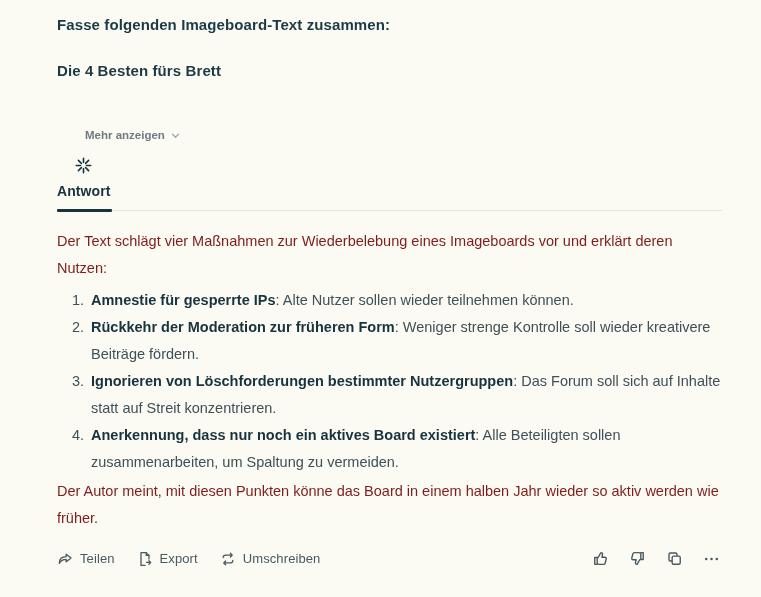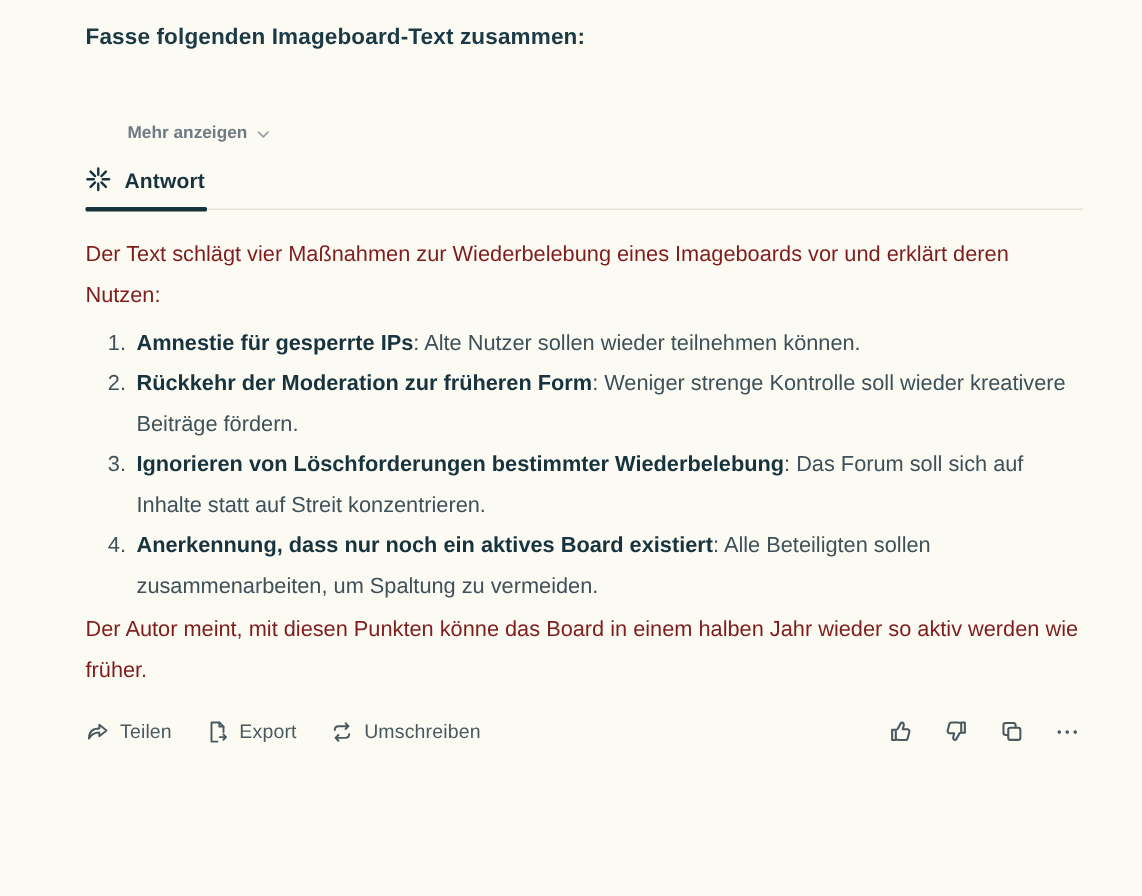--- a/index.html
+++ b/index.html
@@ -24,20 +24,21 @@
     font-size:11.5px; font-weight:600; color:#6E7B84;padding-left:28px;
   }
   .show-more svg { margin-top:1px; }
 
   
   .tabbar { margin-top:13px; border-bottom:1px solid #E6E5DC; width:665px; }
   .tab {
     position:relative; display:inline-flex; align-items:center; gap:9px;
     padding:1px 1px 11px 0; cursor:pointer; background:none; border:none;
     font-family:"Liberation Sans", sans-serif;
+    flex-direction:column;
   }
   .tab-label { font-size:14px; font-weight:700; color:#17333D; letter-spacing:.1px; }
   .tab::after {
     content:""; position:absolute; left:0; right:0; bottom:-2px;
     height:3px; background:#17333D; border-radius:1px;
   }
 
   
   .answer { width:665px; padding-top:17px; font-size:14.5px; line-height:27px; }
   .answer p { color:#7f1d1d; }
@@ -65,20 +66,21 @@
   }
   svg { display:block; }
 </style>
 </head>
 <body>
 
 <div class="page">
 
   <section>
     <p class="prompt-line">Fasse folgenden Imageboard-Text zusammen:</p>
+    <p class="prompt-line">Die 4 Besten fürs Brett</p>
 
     <button class="show-more">
       <span>Mehr anzeigen</span>
       <span>
         <svg width="11" height="11" viewBox="0 0 16 16" fill="none" stroke="#9AA4AA" stroke-width="1.8" stroke-linecap="round" stroke-linejoin="round">
             <path d="M3.5 6l4.5 4.5L12.5 6"></path>
           </svg>
       </span>
     </button>
   </section>
@@ -93,21 +95,21 @@
       <span class="tab-label">Antwort</span>
     </button>
   </div>
 
   <section class="answer">
     <p>Der Text schlägt vier Maßnahmen zur Wiederbelebung eines Imageboards vor und erklärt deren Nutzen:</p>
 
     <ol>
       <li><strong>Amnestie für gesperrte IPs</strong><span>: Alte Nutzer sollen wieder teilnehmen können.</span></li>
       <li><strong>Rückkehr der Moderation zur früheren Form</strong><span>: Weniger strenge Kontrolle soll wieder kreativere Beiträge fördern.</span></li>
-      <li><strong>Ignorieren von Löschforderungen bestimmter Wiederbelebung</strong><span>: Das Forum soll sich auf Inhalte statt auf Streit konzentrieren.</span></li>
+      <li><strong>Ignorieren von Löschforderungen bestimmter Nutzergruppen</strong><span>: Das Forum soll sich auf Inhalte statt auf Streit konzentrieren.</span></li>
       <li><strong>Anerkennung, dass nur noch ein aktives Board existiert</strong><span>: Alle Beteiligten sollen zusammenarbeiten, um Spaltung zu vermeiden.</span></li>
     </ol>
 
     <p>Der Autor meint, mit diesen Punkten könne das Board in einem halben Jahr wieder so aktiv werden wie früher.</p>
   </section>
 
   <footer class="toolbar">
     <div class="toolbar-left">
 
       <button class="tool-btn">

